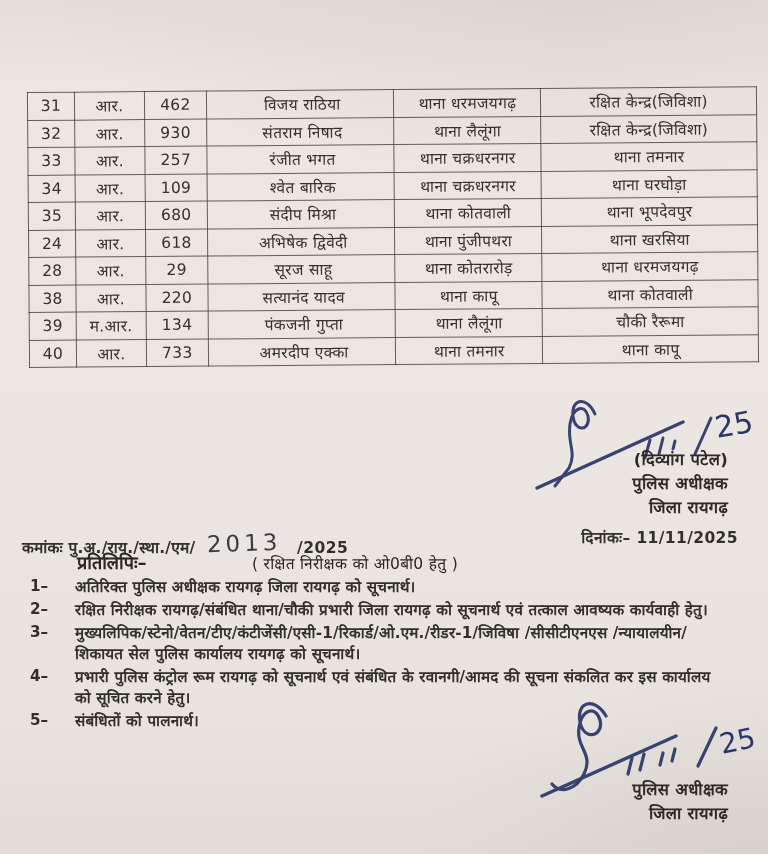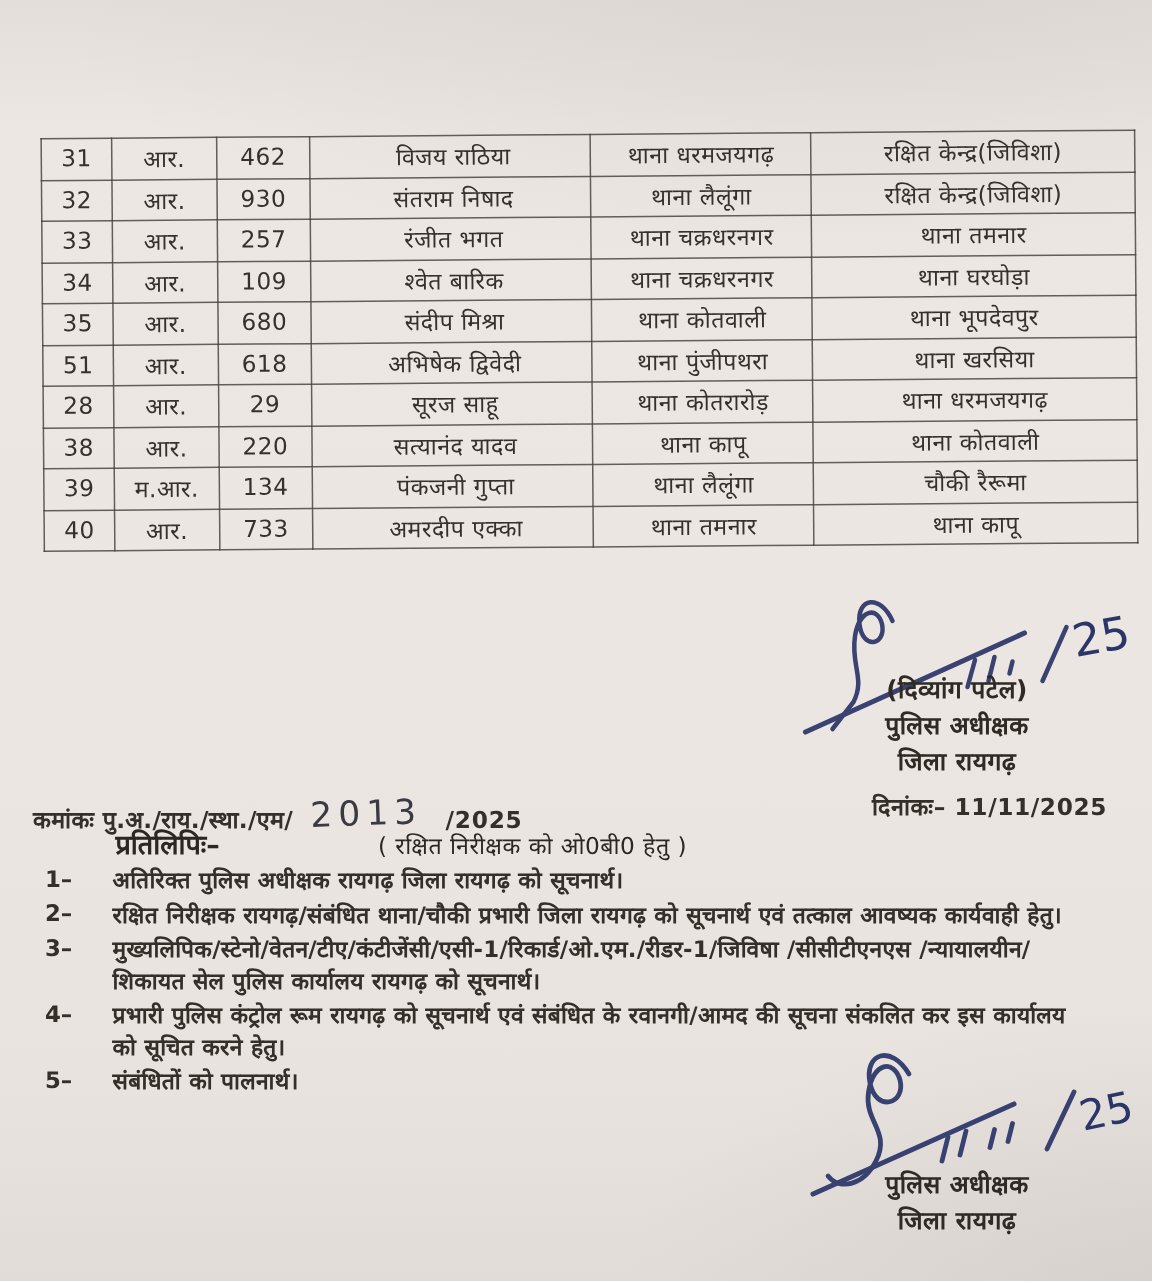--- a/index.html
+++ b/index.html
@@ -28,21 +28,21 @@
     border:1.4px solid rgba(60,55,48,0.78);
     height:26.5px;padding:0 6px;
     white-space:nowrap;
     text-align:center;
     letter-spacing:0.3px;
   }
   table.roster td.c-name{text-align:center;padding-left:10px;}
   col.c1{width:47px;} col.c2{width:70px;} col.c3{width:62px;}
   col.c4{width:188px;} col.c5{width:147px;} col.c6{width:216px;}
   
-  .sig-block{position:absolute;text-align:center;font-weight:bold;color:#2e2a24;}
+  .sig-block{position:absolute;text-align:right;font-weight:bold;color:#2e2a24;}
   .sig-block .sig-line{font-size:16.5px;line-height:24px;letter-spacing:0.3px;}
   .sig-top{left:548px;top:448px;width:180px;}
   .sig-bottom{left:548px;top:778px;width:180px;}
   .sig-svg{position:absolute;pointer-events:none;}
   .sig-svg-top{left:525px;top:392px;}
   .sig-svg-bottom{left:520px;top:692px;}
   
   .ref-line{position:absolute;left:22px;top:524px;width:724px;height:34px;font-size:15.5px;font-weight:bold;color:#33302a;}
   .ref-left{position:absolute;left:0;top:8px;letter-spacing:0.2px;}
   .hand-number{
@@ -115,21 +115,21 @@
     <tr>
       <td class="c-sno">35</td>
       <td class="c-rank">आर.</td>
       <td class="c-num">680</td>
       <td class="c-name">संदीप मिश्रा</td>
       <td class="c-from">थाना कोतवाली</td>
       <td class="c-to">थाना भूपदेवपुर</td>
     </tr>
 
     <tr>
-      <td class="c-sno">51</td>
+      <td class="c-sno">24</td>
       <td class="c-rank">आर.</td>
       <td class="c-num">618</td>
       <td class="c-name">अभिषेक द्विवेदी</td>
       <td class="c-from">थाना पुंजीपथरा</td>
       <td class="c-to">थाना खरसिया</td>
     </tr>
 
     <tr>
       <td class="c-sno">28</td>
       <td class="c-rank">आर.</td>

